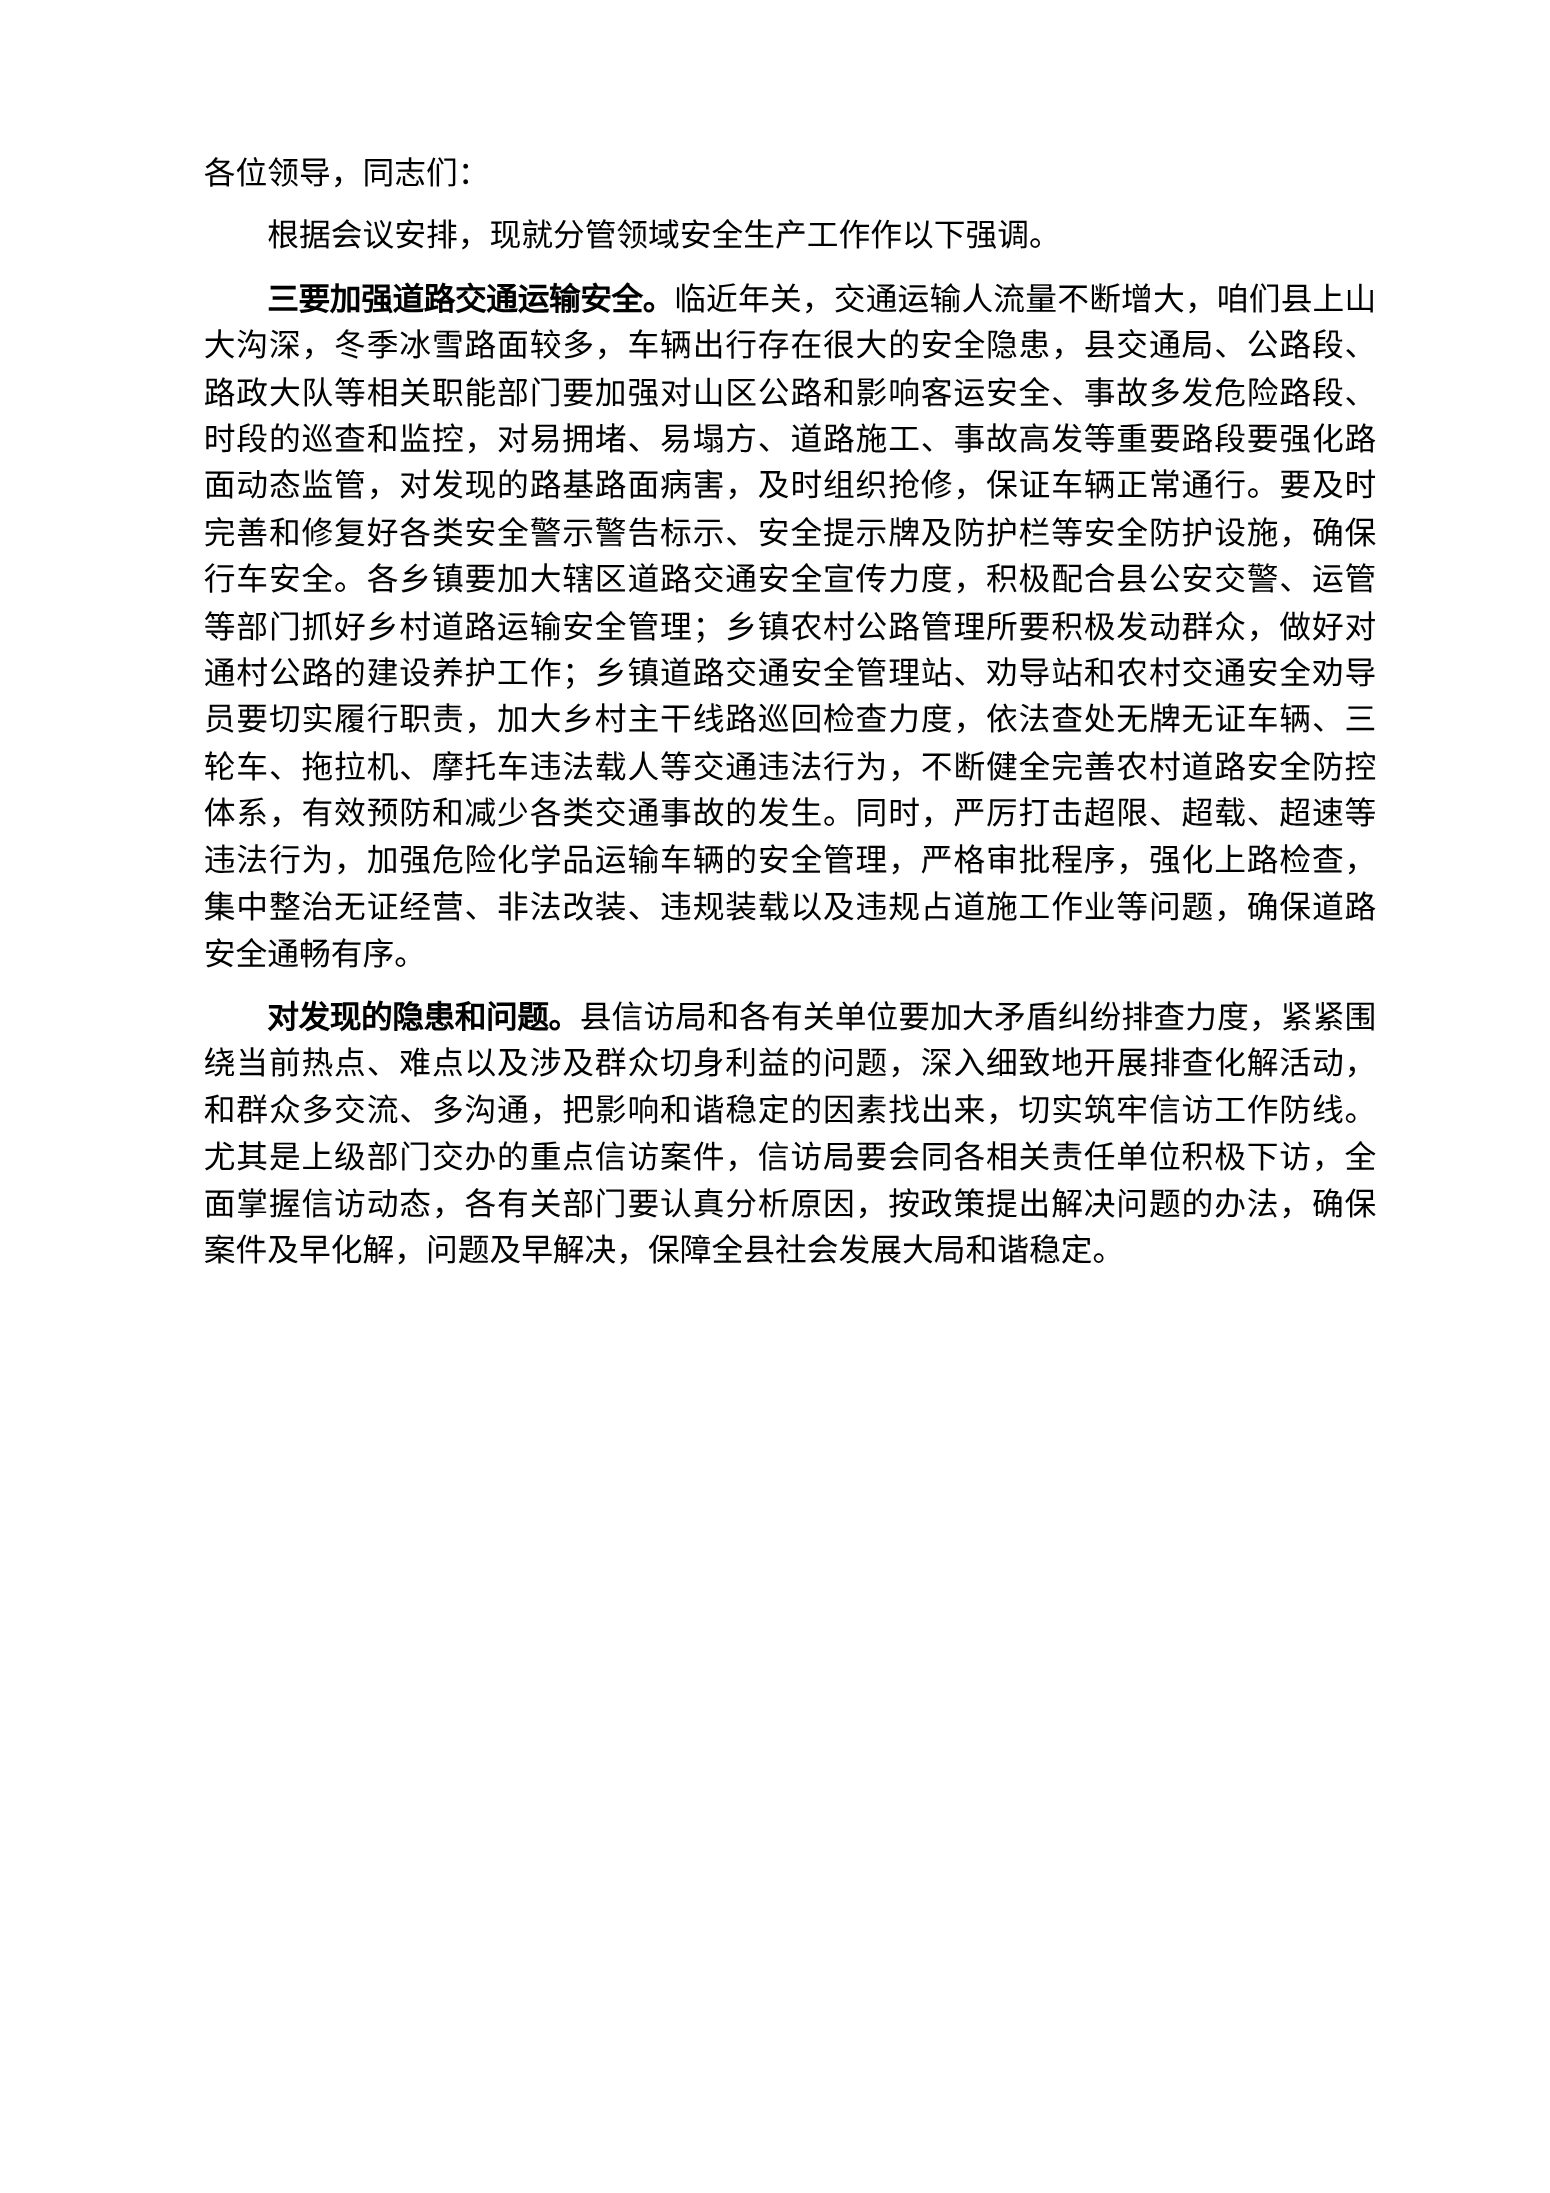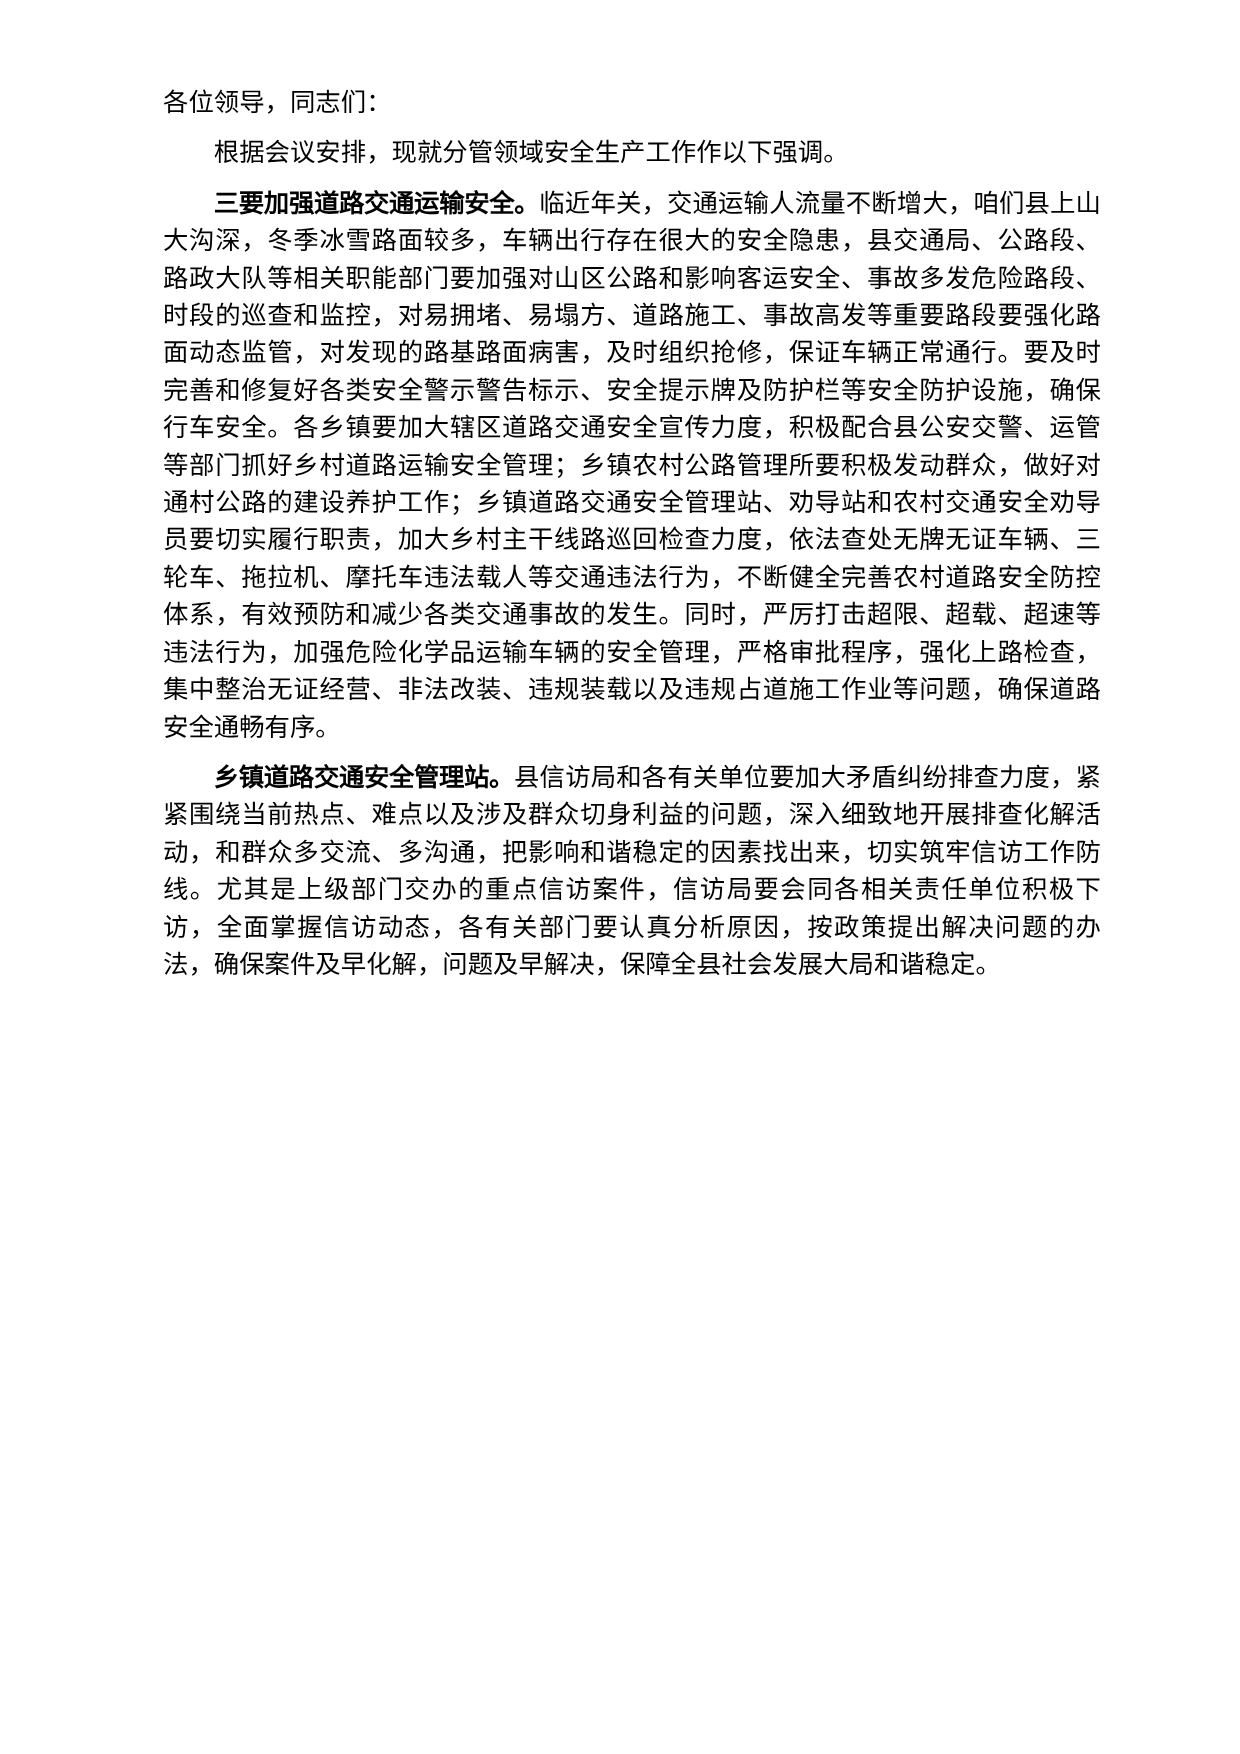--- a/index.html
+++ b/index.html
@@ -14,21 +14,21 @@
     font-family: "DejaVu Serif", "Liberation Serif", serif;
     color: #000000;
     overflow: hidden;
   }
   .page {
     position: relative;
     width: 1240px;
     height: 1754px;
     background: #ffffff;
     box-sizing: border-box;
-    padding: 84px 140px 60px 163px;
+    padding: 120px 140px 60px 163px;
   }
   .doc-body {
     width: 938px;
   }
   p.para {
     margin: 0 0 0 0;
     font-size: 25.4px;
     line-height: 37.4px;
     text-align: justify;
     text-justify: inter-ideograph;
@@ -60,16 +60,16 @@
 
     <p class="para salutation">各位领导，同志们：</p>
 
     <p class="para indent spaced">根据会议安排，现就分管领域安全生产工作作以下强调。</p>
 
 
 
     <p class="para indent spaced"><span class="lead">三要加强道路交通运输安全。</span><span>临近年关，交通运输人流量不断增大，咱们县上山大沟深，冬季冰雪路面较多，车辆出行存在很大的安全隐患，县交通局、公路段、路政大队等相关职能部门要加强对山区公路和影响客运安全、事故多发危险路段、时段的巡查和监控，对易拥堵、易塌方、道路施工、事故高发等重要路段要强化路面动态监管，对发现的路基路面病害，及时组织抢修，保证车辆正常通行。要及时完善和修复好各类安全警示警告标示、安全提示牌及防护栏等安全防护设施，确保行车安全。各乡镇要加大辖区道路交通安全宣传力度，积极配合县公安交警、运管等部门抓好乡村道路运输安全管理；乡镇农村公路管理所要积极发动群众，做好对通村公路的建设养护工作；乡镇道路交通安全管理站、劝导站和农村交通安全劝导员要切实履行职责，加大乡村主干线路巡回检查力度，依法查处无牌无证车辆、三轮车、拖拉机、摩托车违法载人等交通违法行为，不断健全完善农村道路安全防控体系，有效预防和减少各类交通事故的发生。同时，严厉打击超限、超载、超速等违法行为，加强危险化学品运输车辆的安全管理，严格审批程序，强化上路检查，集中整治无证经营、非法改装、违规装载以及违规占道施工作业等问题，确保道路安全通畅有序。</span></p>
 
 
-    <p class="para indent spaced"><span class="lead">乡镇道路交通安全管理站。</span><span>县信访局和各有关单位要加大矛盾纠纷排查力度，紧紧围绕当前热点、难点以及涉及群众切身利益的问题，深入细致地开展排查化解活动，和群众多交流、多沟通，把影响和谐稳定的因素找出来，切实筑牢信访工作防线。尤其是上级部门交办的重点信访案件，信访局要会同各相关责任单位积极下访，全面掌握信访动态，各有关部门要认真分析原因，按政策提出解决问题的办法，确保案件及早化解，问题及早解决，保障全县社会发展大局和谐稳定。</span></p>
+    <p class="para indent spaced"><span class="lead">对发现的隐患和问题。</span><span>县信访局和各有关单位要加大矛盾纠纷排查力度，紧紧围绕当前热点、难点以及涉及群众切身利益的问题，深入细致地开展排查化解活动，和群众多交流、多沟通，把影响和谐稳定的因素找出来，切实筑牢信访工作防线。尤其是上级部门交办的重点信访案件，信访局要会同各相关责任单位积极下访，全面掌握信访动态，各有关部门要认真分析原因，按政策提出解决问题的办法，确保案件及早化解，问题及早解决，保障全县社会发展大局和谐稳定。</span></p>
 
   </div>
 </div>
 
 </body></html>

